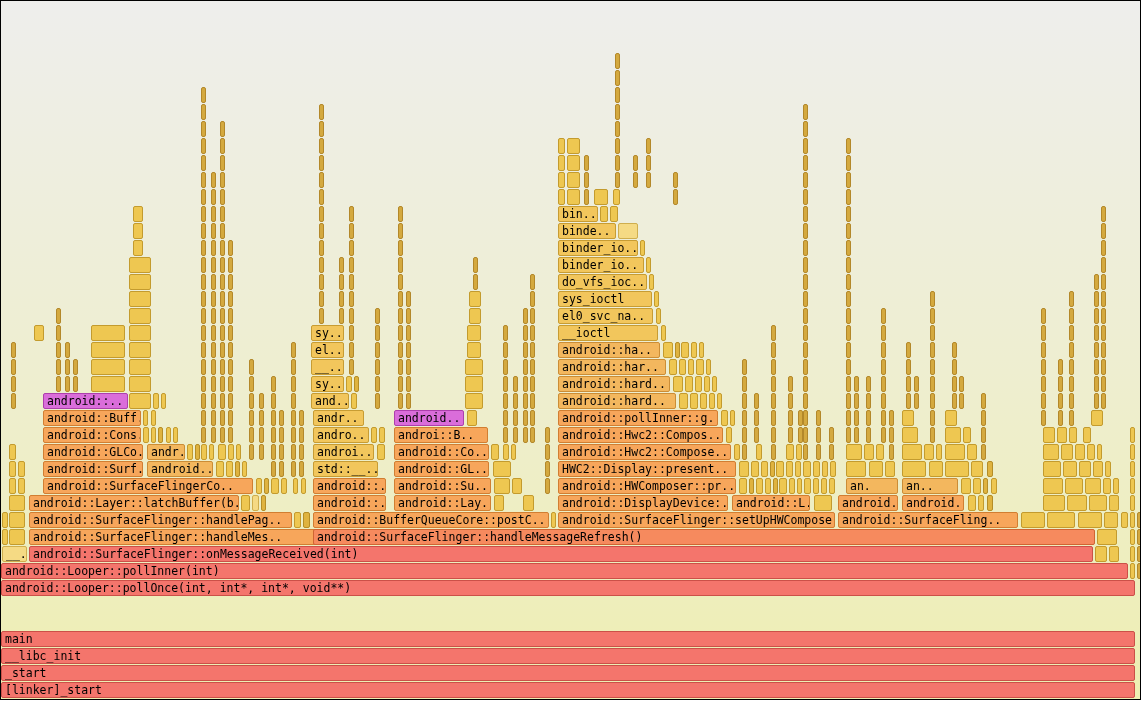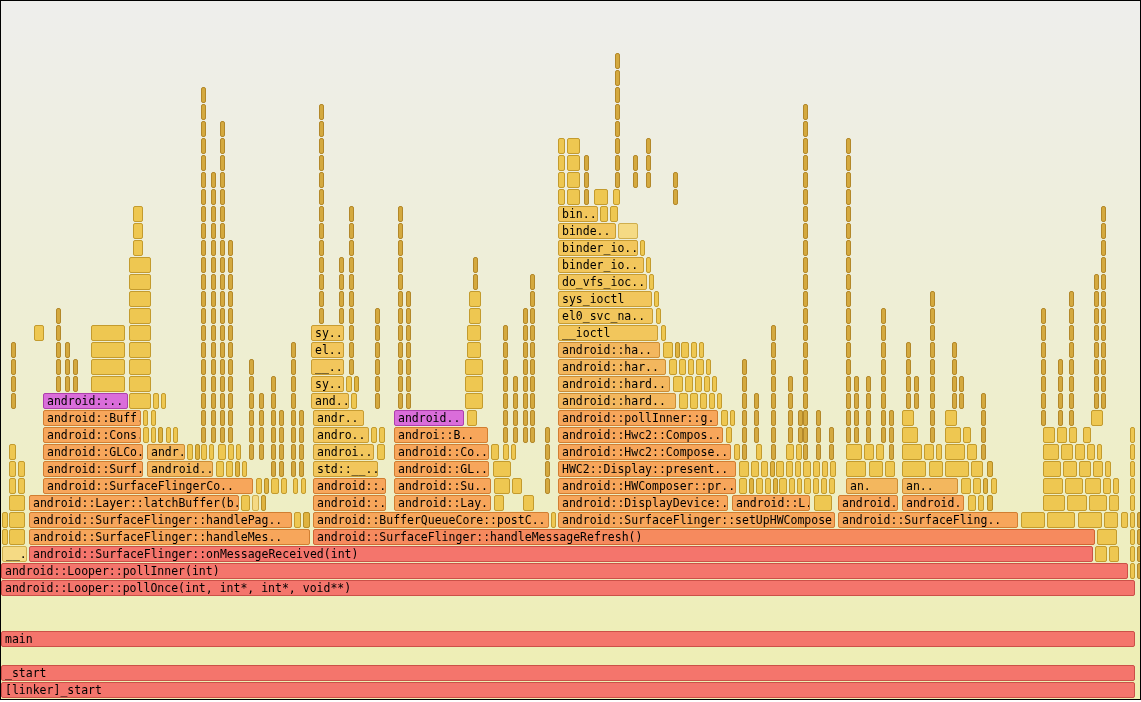--- a/index.html
+++ b/index.html
@@ -21,26 +21,27 @@
            font-size:11.5px; line-height:14px; color:#000; white-space:nowrap;
            overflow:hidden; padding-left:3px; cursor:pointer; }
 </style>
 </head>
 <body>
 
 <div class="screen">
   <div class="graph">
       <div class="frame" title="[linker]_start" style="left: 0px; top: 681px; width: 1134px; background: rgb(244, 117, 108); border-color: rgb(203, 80, 72);">[linker]_start</div>
       <div class="frame" title="_start" style="left: 0px; top: 664px; width: 1134px; background: rgb(244, 117, 108); border-color: rgb(203, 80, 72);">_start</div>
+      <div class="frame" title="__libc_init" style="left: 0px; top: 647px; width: 1134px; background: rgb(244, 117, 108); border-color: rgb(203, 80, 72);">__libc_init</div>
       <div class="frame" title="main" style="left: 0px; top: 630px; width: 1134px; background: rgb(244, 117, 108); border-color: rgb(203, 80, 72);">main</div>
       <div class="frame" title="android::Looper::pollOnce(int, int*, int*, void**)" style="left: 0px; top: 579px; width: 1134px; background: rgb(244, 117, 108); border-color: rgb(203, 80, 72);">android::Looper::pollOnce(int, int*, int*, void**)</div>
       <div class="frame" title="android::Looper::pollInner(int)" style="left: 0px; top: 562px; width: 1127px; background: rgb(244, 117, 108); border-color: rgb(203, 80, 72);">android::Looper::pollInner(int)</div>
       <div class="frame" title="__." style="left: 1px; top: 545px; width: 25px; background: rgb(245, 218, 132); border-color: rgb(207, 174, 78);">__.</div>
       <div class="frame" title="android::SurfaceFlinger::onMessageReceived(int)" style="left: 28px; top: 545px; width: 1064px; background: rgb(244, 117, 108); border-color: rgb(203, 80, 72);">android::SurfaceFlinger::onMessageReceived(int)</div>
-      <div class="frame" title="android::SurfaceFlinger::handleMes.." style="left: 28px; top: 528px; width: 281px; background: rgb(247, 166, 91); border-color: rgb(209, 126, 50);">android::SurfaceFlinger::handleMes..</div>
+      <div class="frame" title="android::SurfaceFlinger::handleMes.." style="left: 28px; top: 528px; width: 327px; background: rgb(247, 166, 91); border-color: rgb(209, 126, 50);">android::SurfaceFlinger::handleMes..</div>
       <div class="frame" title="android::SurfaceFlinger::handleMessageRefresh()" style="left: 312px; top: 528px; width: 782px; background: rgb(246, 138, 94); border-color: rgb(208, 100, 50);">android::SurfaceFlinger::handleMessageRefresh()</div>
       <div class="frame" title="android::SurfaceFlinger::handlePag.." style="left: 28px; top: 511px; width: 263px; background: rgb(247, 166, 91); border-color: rgb(209, 126, 50);">android::SurfaceFlinger::handlePag..</div>
       <div class="frame" title="android::SurfaceFlinger::postC.." style="left: 312px; top: 511px; width: 236px; background: rgb(247, 166, 91); border-color: rgb(209, 126, 50);">android::BufferQueueCore::postC..</div>
       <div class="frame" title="android::SurfaceFlinger::setUpHWCompose.." style="left: 557px; top: 511px; width: 277px; background: rgb(247, 166, 91); border-color: rgb(209, 126, 50);">android::SurfaceFlinger::setUpHWCompose..</div>
       <div class="frame" title="android::SurfaceFling.." style="left: 837px; top: 511px; width: 180px; background: rgb(247, 166, 91); border-color: rgb(209, 126, 50);">android::SurfaceFling..</div>
       <div class="frame" title="android::Layer::latchBuffer(b.." style="left: 28px; top: 494px; width: 210px; background: rgb(247, 166, 91); border-color: rgb(209, 126, 50);">android::Layer::latchBuffer(b..</div>
       <div class="frame" title="android::.." style="left: 312px; top: 494px; width: 73px; background: rgb(247, 166, 91); border-color: rgb(209, 126, 50);">android::..</div>
       <div class="frame" title="android::Lay.." style="left: 393px; top: 494px; width: 97px; background: rgb(247, 166, 91); border-color: rgb(209, 126, 50);">android::Lay..</div>
       <div class="frame" title="android::DisplayDevice:.." style="left: 557px; top: 494px; width: 170px; background: rgb(247, 166, 91); border-color: rgb(209, 126, 50);">android::DisplayDevice:..</div>
       <div class="frame" title="android::L.." style="left: 731px; top: 494px; width: 78px; background: rgb(247, 166, 91); border-color: rgb(209, 126, 50);">android::L..</div>

